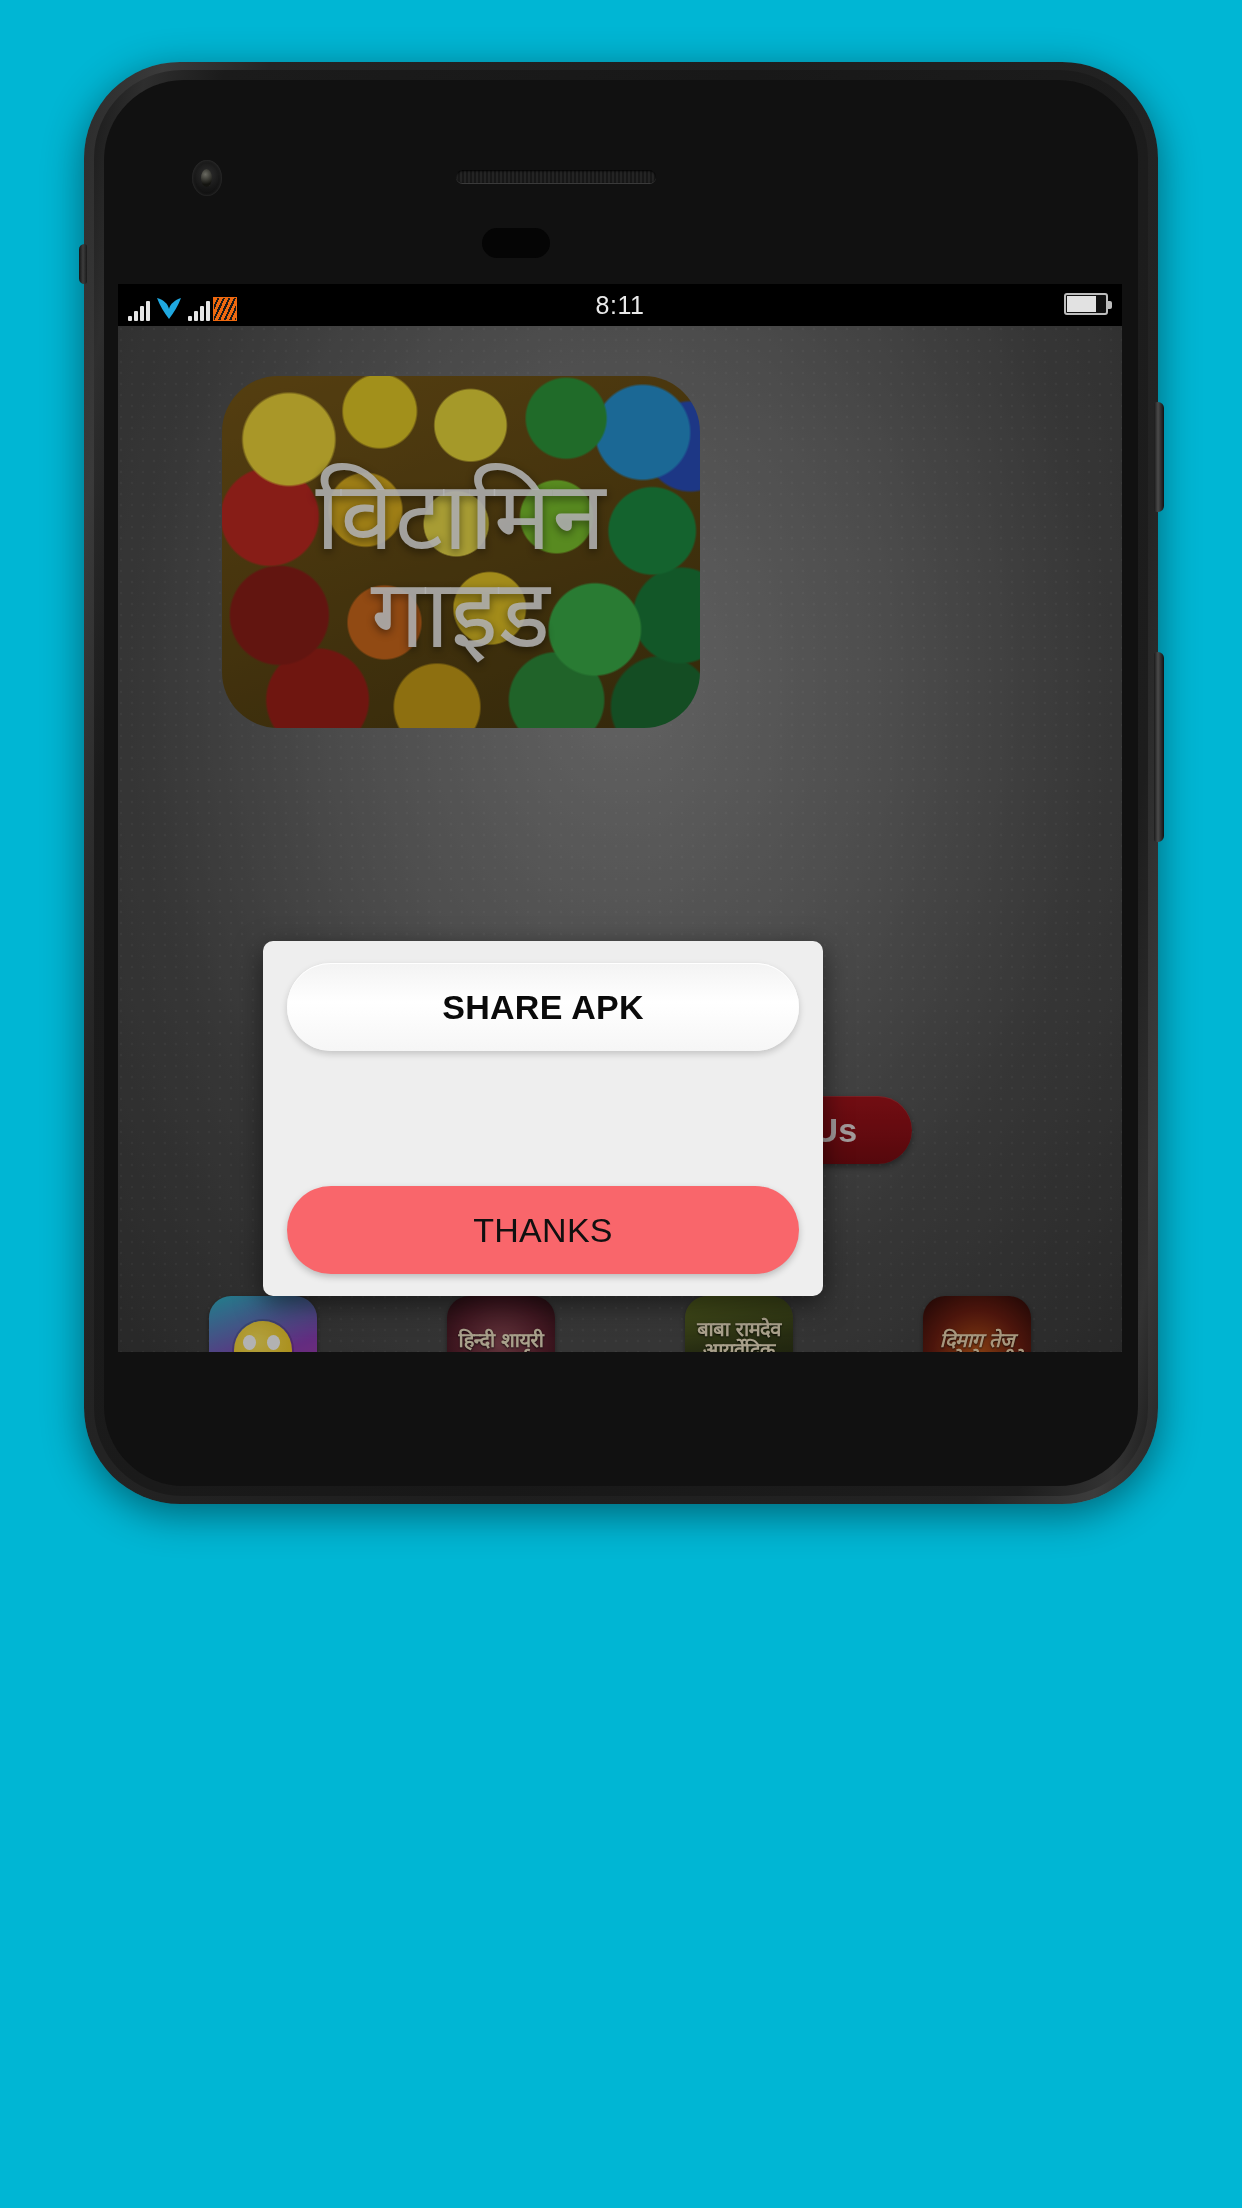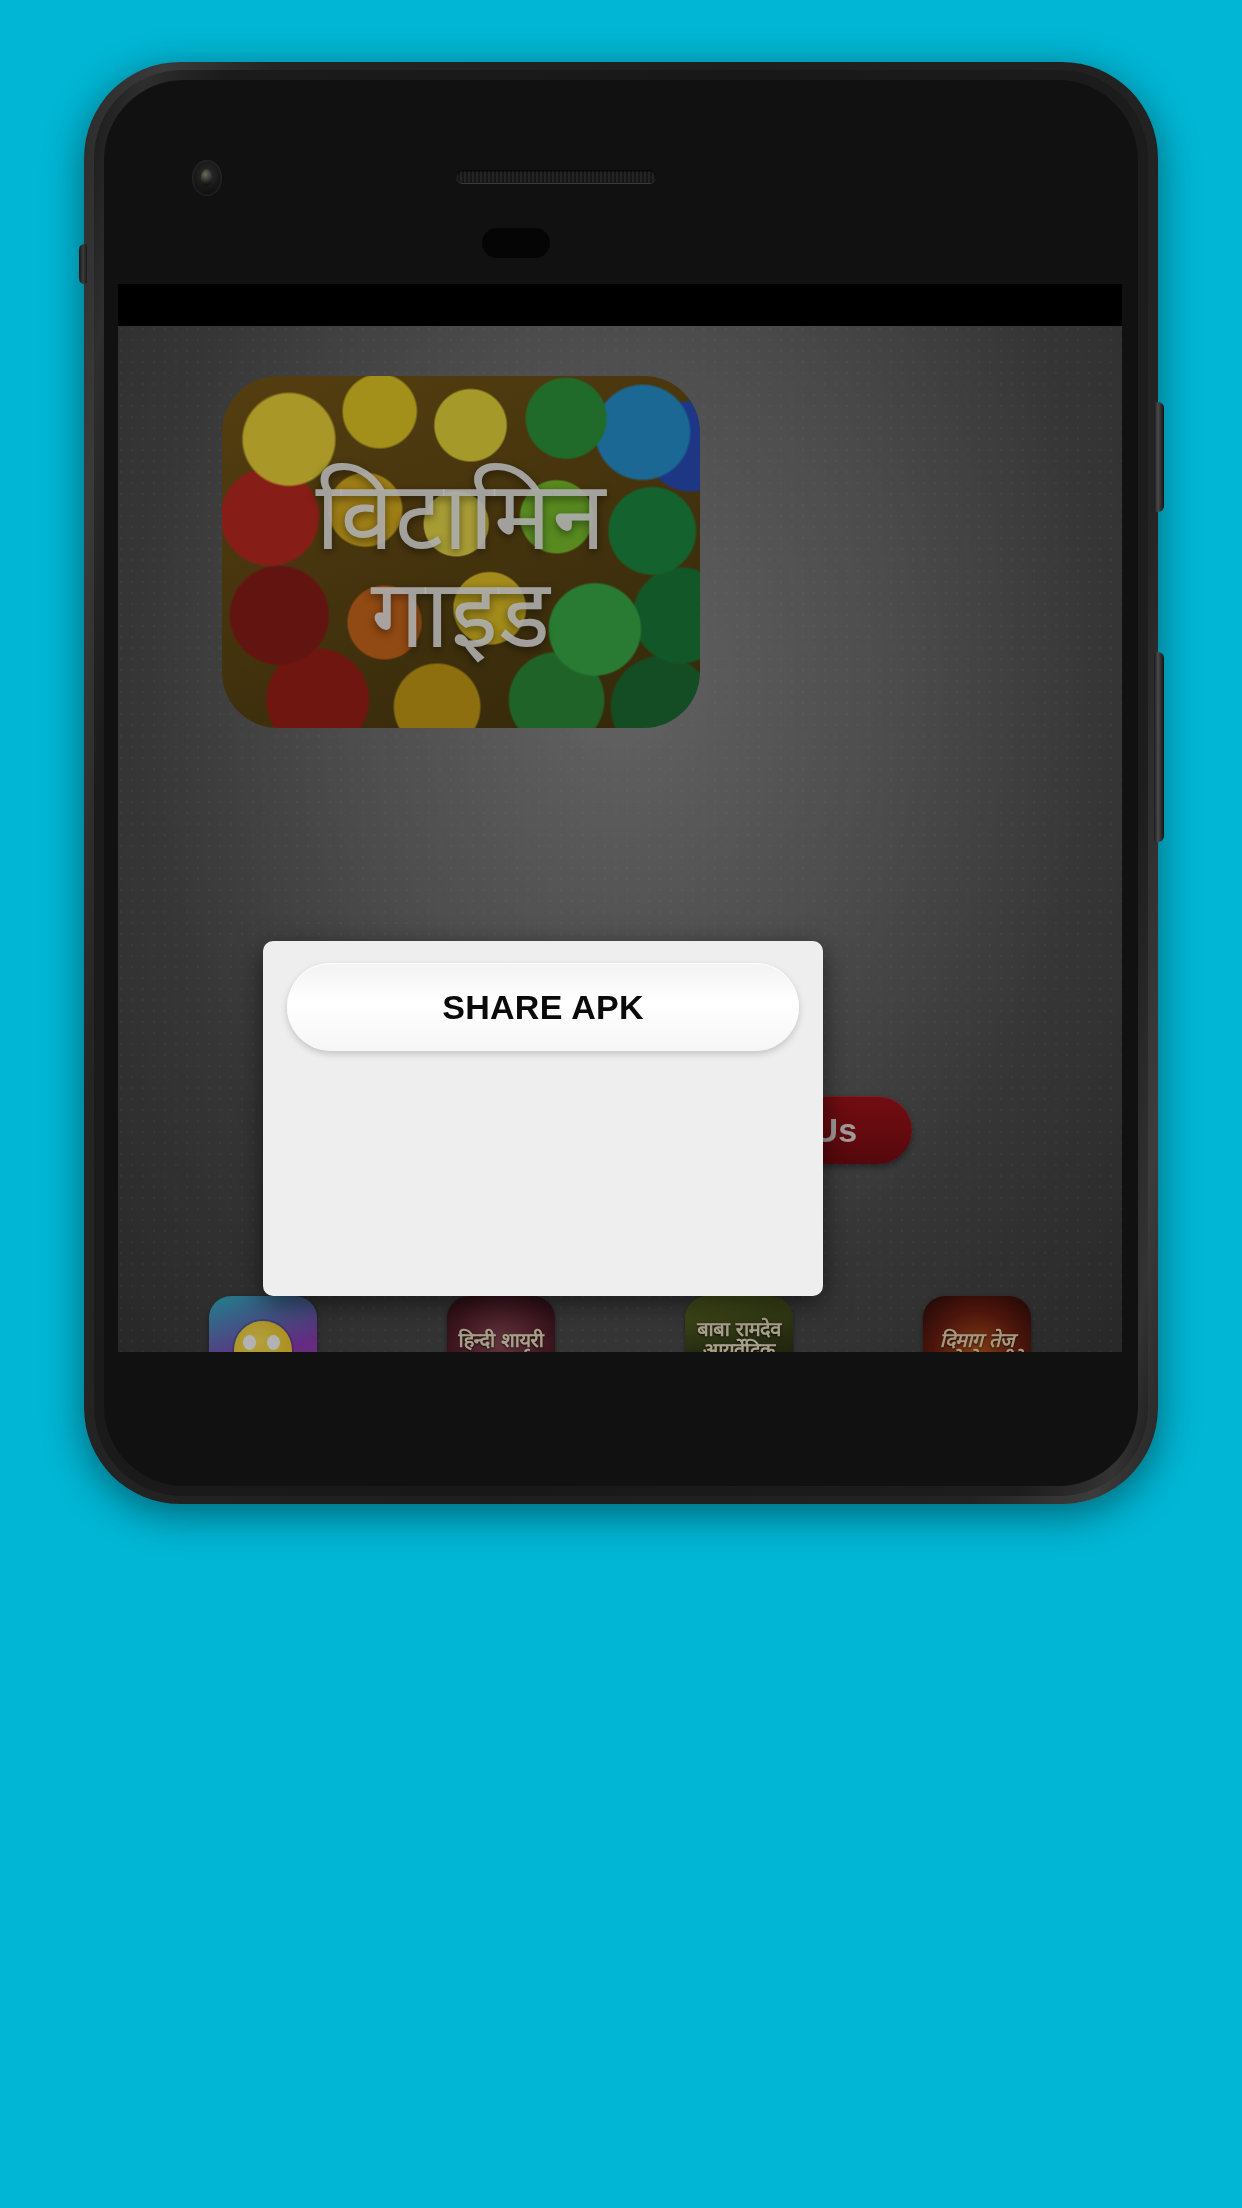--- a/index.html
+++ b/index.html
@@ -322,20 +322,46 @@
   <div class="side-btn b1"></div>
   <div class="side-btn b2"></div>
   <div class="side-btn-left"></div>
 
   <div class="front-cam"></div>
   <div class="earpiece"></div>
   <div class="prox-sensor"></div>
 
   <div class="screen">
 
+    <div class="statusbar">
+      <div class="sb-left">
+        <span class="bars">
+          <i></i>
+            <i></i>
+            <i></i>
+            <i></i>
+        </span>
+        <span class="telenor-logo">
+          <svg width="30" height="26" viewBox="0 0 30 26">
+            <path d="M3 3 C10 5 14 9 15 14 C16 9 21 5 27 3 C24 11 20 17 15 24 C10 17 6 11 3 3Z" fill="#1fa8e0"></path>
+          </svg>
+        </span>
+        <span class="bars">
+          <i></i>
+            <i></i>
+            <i></i>
+            <i></i>
+        </span>
+        <span class="sim-hatch"></span>
+      </div>
+      <div class="sb-time">8:11</div>
+      <div class="battery">
+          <i></i>
+        </div>
+    </div>
 
     <div class="app">
 
       <div class="hero">
         <div class="hero-title">विटामिन गाइड</div>
       </div>
 
       <div class="dim"></div>
 
       <div class="row-btns">
@@ -396,17 +422,18 @@
           <div class="app-ico ico4">
             <span class="ico-txt">दिमाग तेज करने के तरीके</span>
           </div>
 
         </div>
 
       </div>
 
       <div class="dialog">
         <button class="dlg-btn light">SHARE APK</button>
+        <button class="dlg-btn danger">THANKS</button>
       </div>
 
     </div>
   </div>
 </div>
 
 </body></html>

